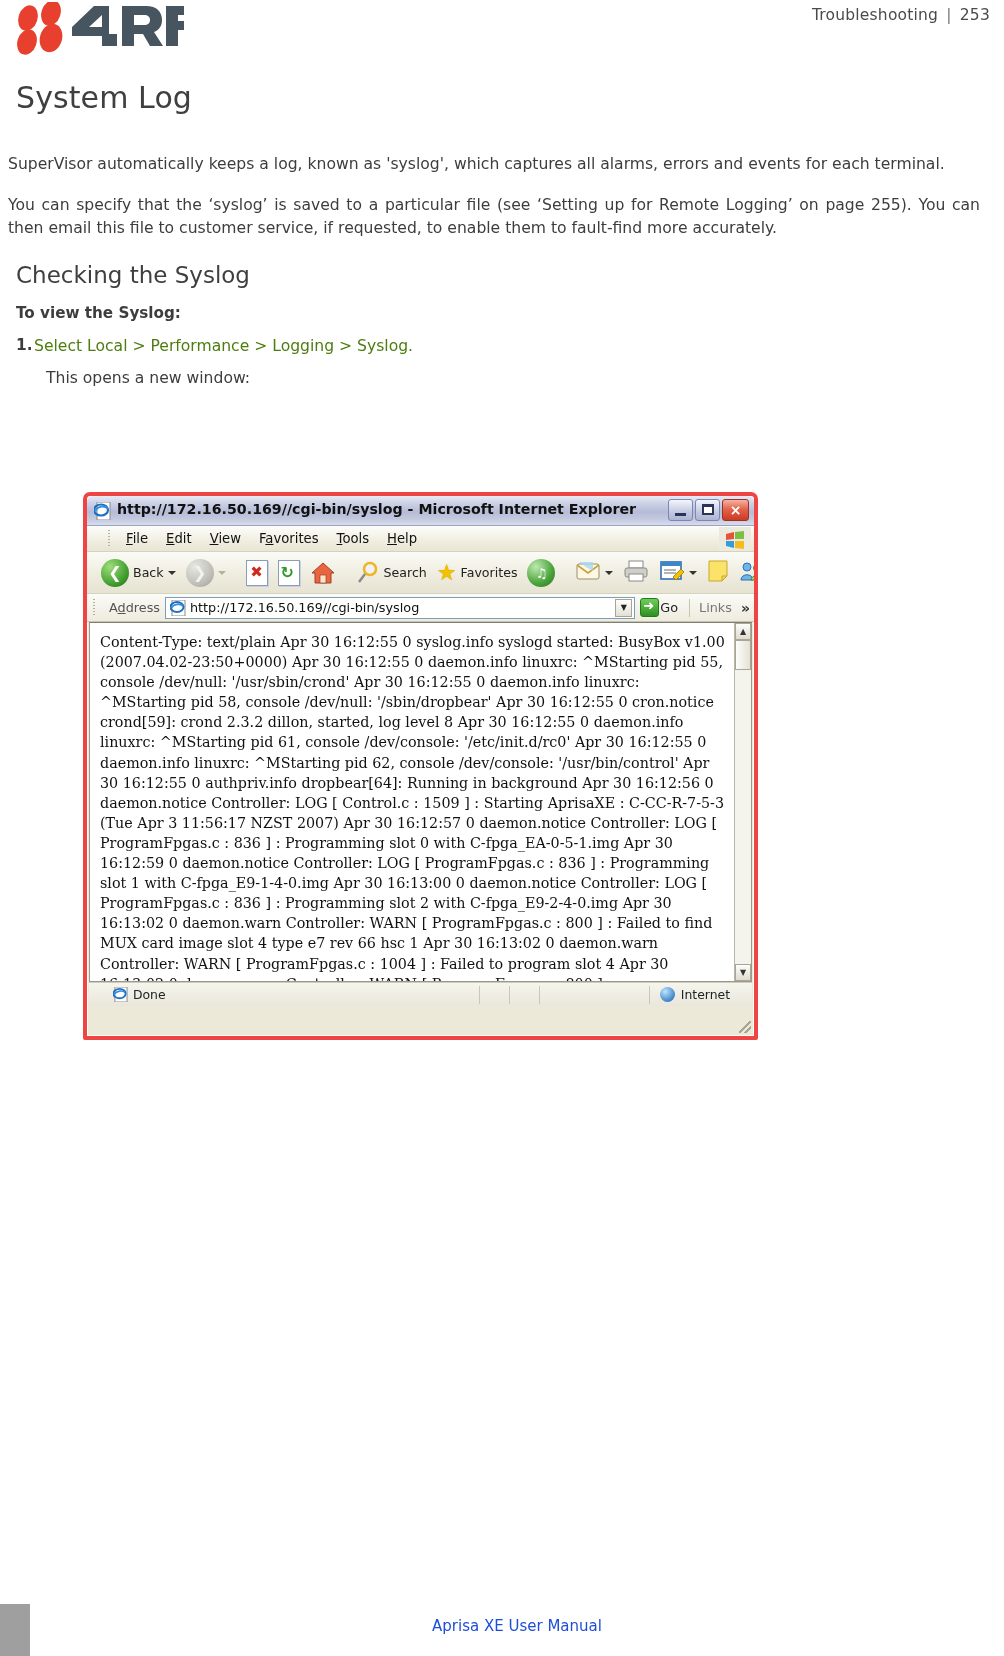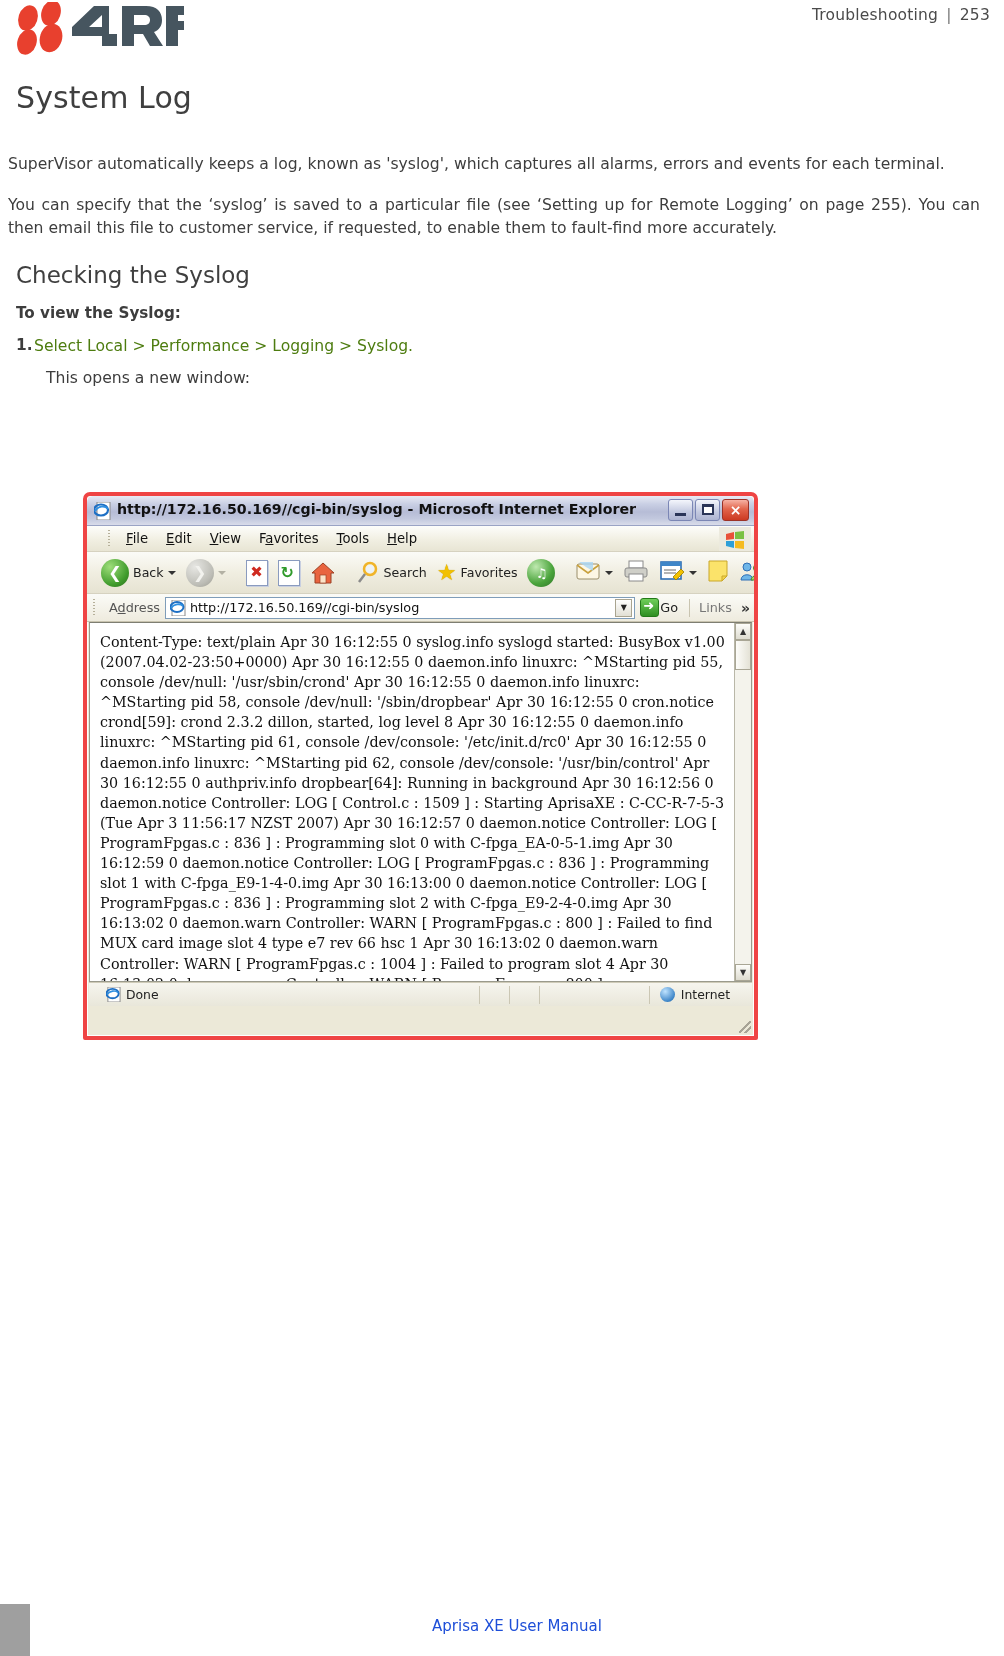--- a/index.html
+++ b/index.html
@@ -242,21 +242,21 @@
   }
 
   
   .ie-status {
     height:24px; display:flex; align-items:center;
     background:linear-gradient(to bottom,#f6f5ee,#e9e7da);
     border-top:1px solid #cfcbb8;
     margin:0 2px;
     font-size:12.4px; color:#222;
   }
-  .st-left { display:flex; align-items:center; gap:5px; padding-left:17px; min-width:390px; }
+  .st-left { display:flex; align-items:center; gap:5px; padding-left:24px; min-width:390px; }
   .st-ie-ico { width:15px;height:15px; }
   .st-cell { width:30px; height:18px; border-left:1px solid #cbc7b4; }
   .st-right {
     margin-left:auto; display:flex; align-items:center; gap:6px;
     padding-right:22px; border-left:1px solid #cbc7b4; height:18px;
     padding-left:10px;
   }
   .globe { width:15px;height:15px;border-radius:50%;
     background:radial-gradient(circle at 35% 30%,#bfe3ff,#3f86c8 70%,#215a92);
     position:relative; }

